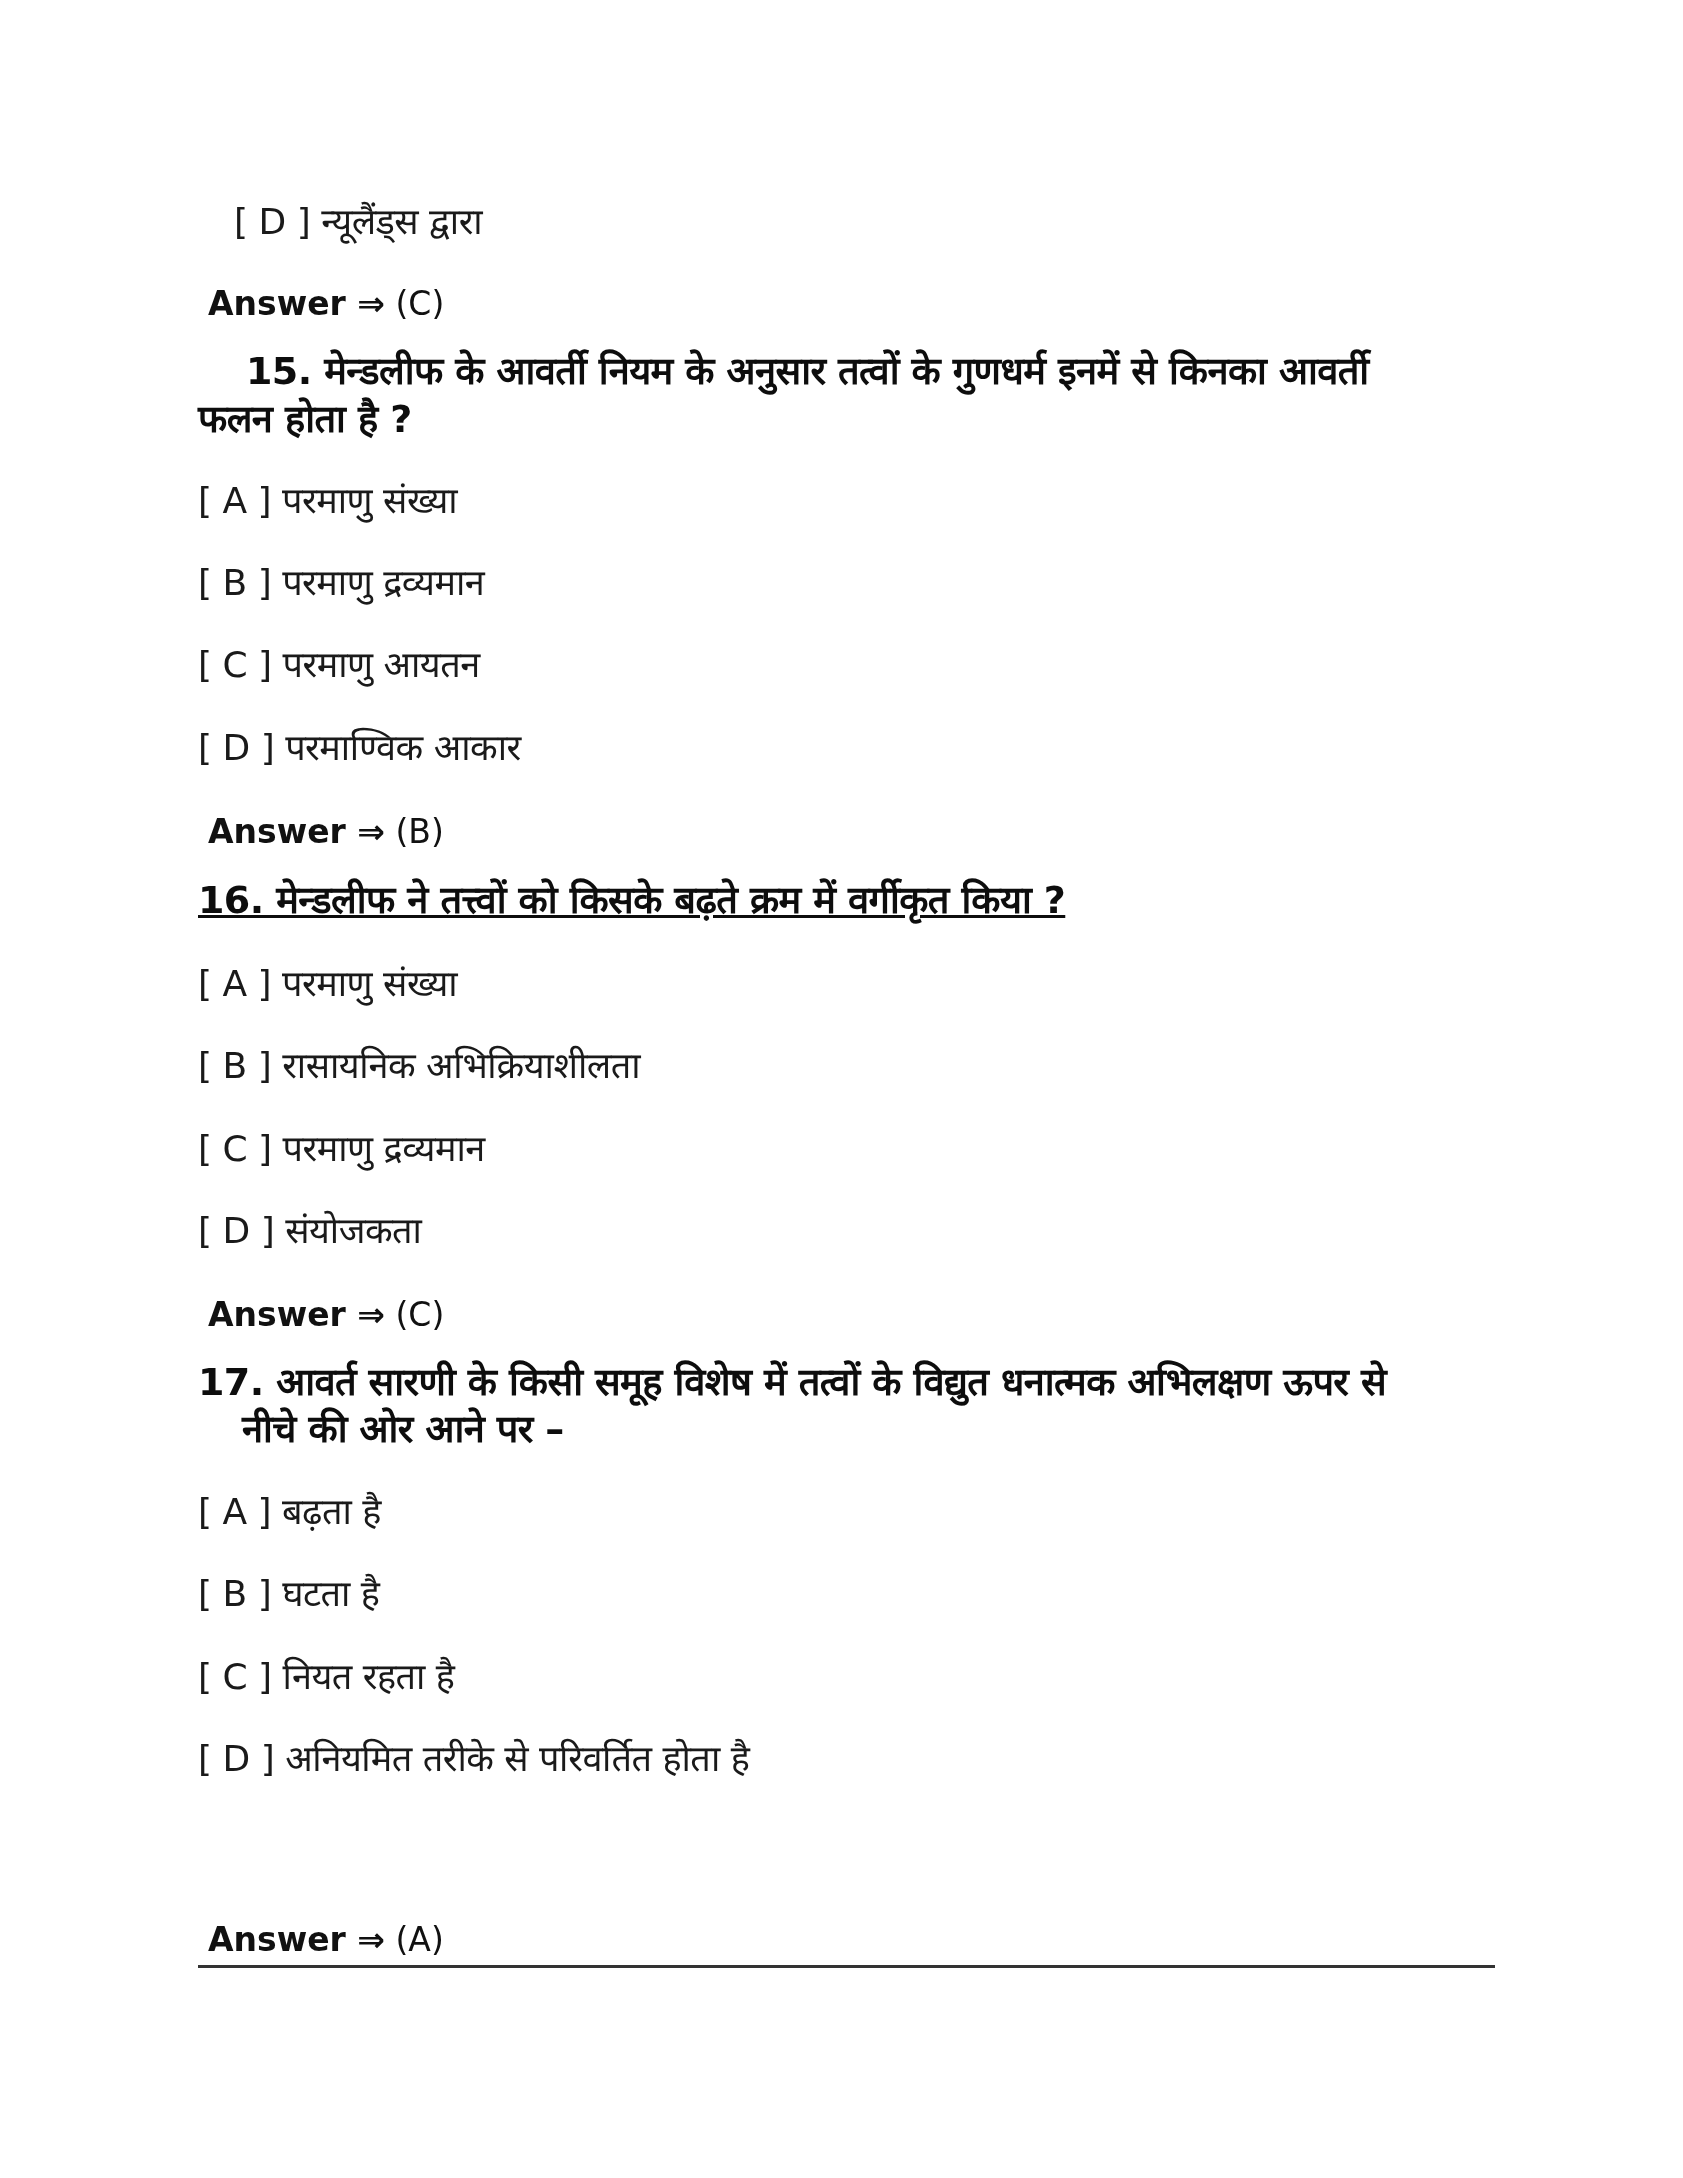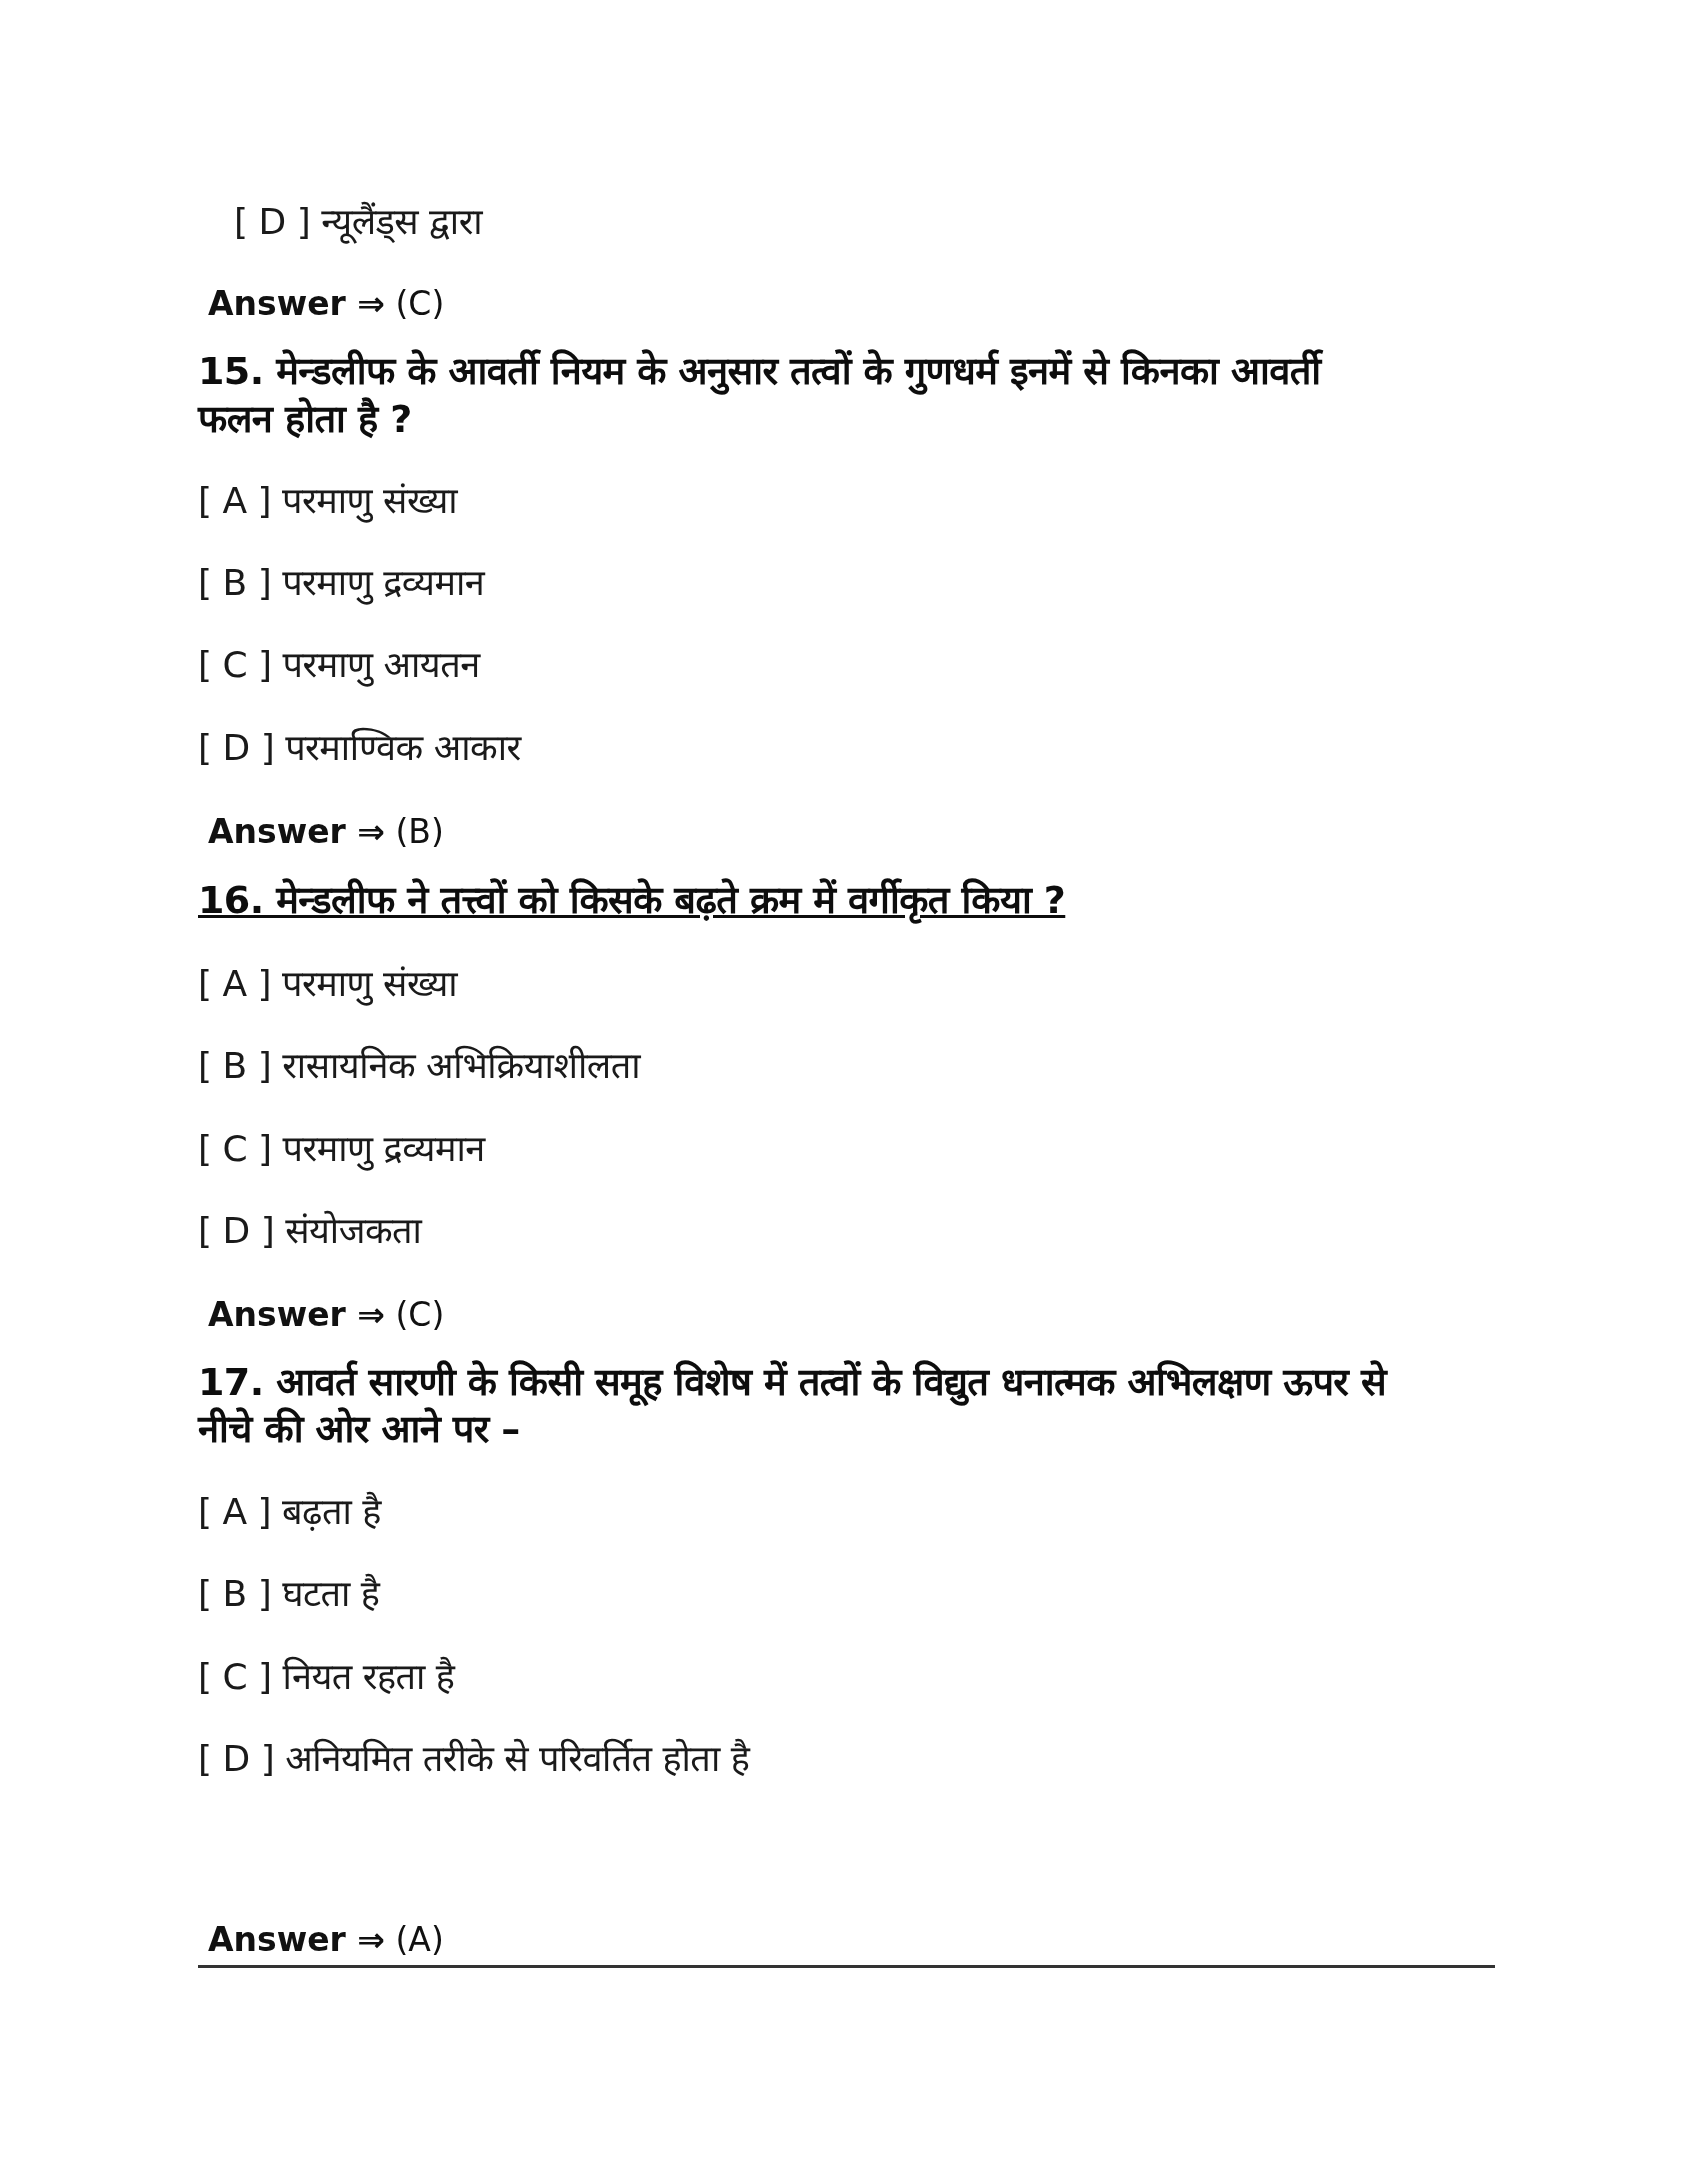--- a/index.html
+++ b/index.html
@@ -58,21 +58,21 @@
 
 <div class="line option" style="top:204px;margin-left:36px;">
   <span>[ D ]</span>
   <span>न्यूलैंड्स द्वारा</span>
 </div>
 <div class="line answer" style="top:287px;">
   <span class="label">Answer ⇒</span>
   <span class="value">(C)</span>
 </div>
 
-<div class="line question" style="top:352px;">15. मेन्डलीफ के आवर्ती नियम के अनुसार तत्वों के गुणधर्म इनमें से किनका आवर्ती</div>
+<div class="line question" style="top:352px;margin-left:48px;">15. मेन्डलीफ के आवर्ती नियम के अनुसार तत्वों के गुणधर्म इनमें से किनका आवर्ती</div>
 <div class="line question" style="top:400px;">फलन होता है ?</div>
 
 <div class="line option" style="top:483px;">
   <span>[ A ]</span>
   <span>परमाणु संख्या</span>
 </div>
 <div class="line option" style="top:565px;">
   <span>[ B ]</span>
   <span>परमाणु द्रव्यमान</span>
 </div>
@@ -106,21 +106,21 @@
 <div class="line option" style="top:1213px;">
   <span>[ D ]</span>
   <span>संयोजकता</span>
 </div>
 <div class="line answer" style="top:1298px;">
   <span class="label">Answer ⇒</span>
   <span class="value">(C)</span>
 </div>
 
 <div class="line question" style="top:1363px;">17. आवर्त सारणी के किसी समूह विशेष में तत्वों के विद्युत धनात्मक अभिलक्षण ऊपर से</div>
-<div class="line question" style="top:1410px;">नीचे की ओर आने पर –</div>
+<div class="line question" style="top:1410px;margin-left:44px;">नीचे की ओर आने पर –</div>
 
 <div class="line option" style="top:1494px;">
   <span>[ A ]</span>
   <span>बढ़ता है</span>
 </div>
 <div class="line option" style="top:1576px;">
   <span>[ B ]</span>
   <span>घटता है</span>
 </div>
 <div class="line option" style="top:1659px;">

